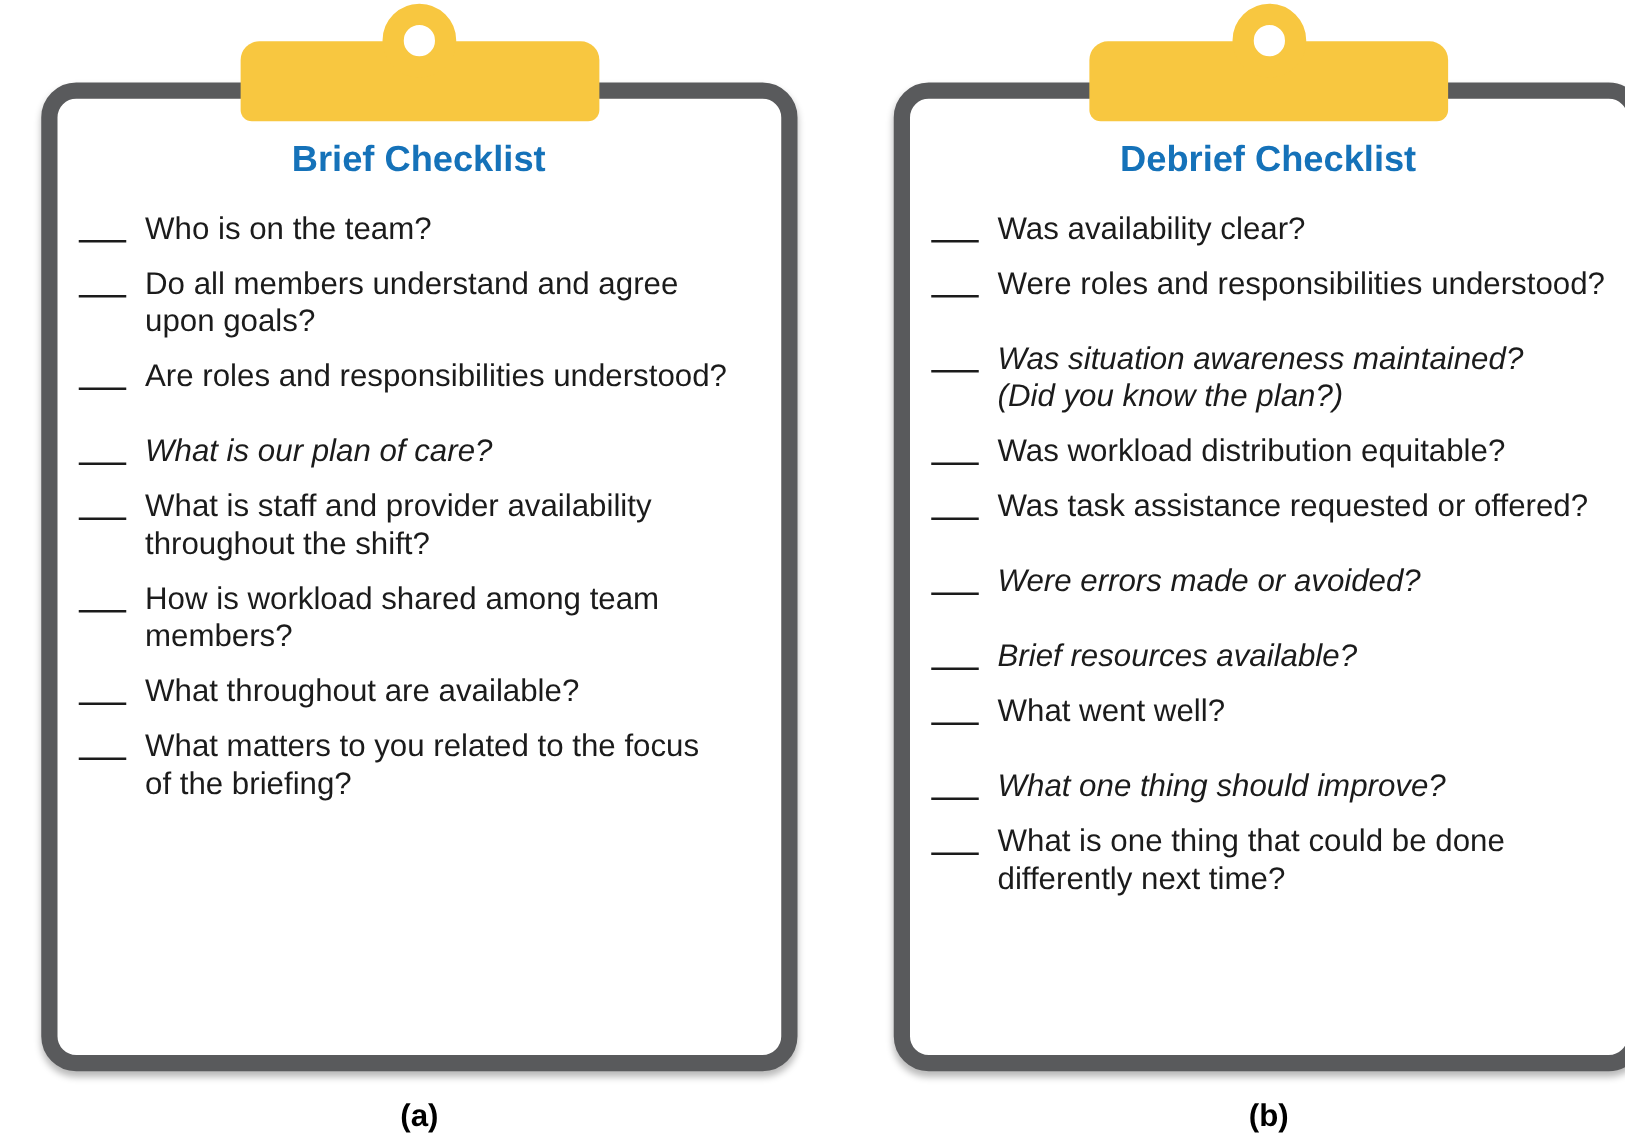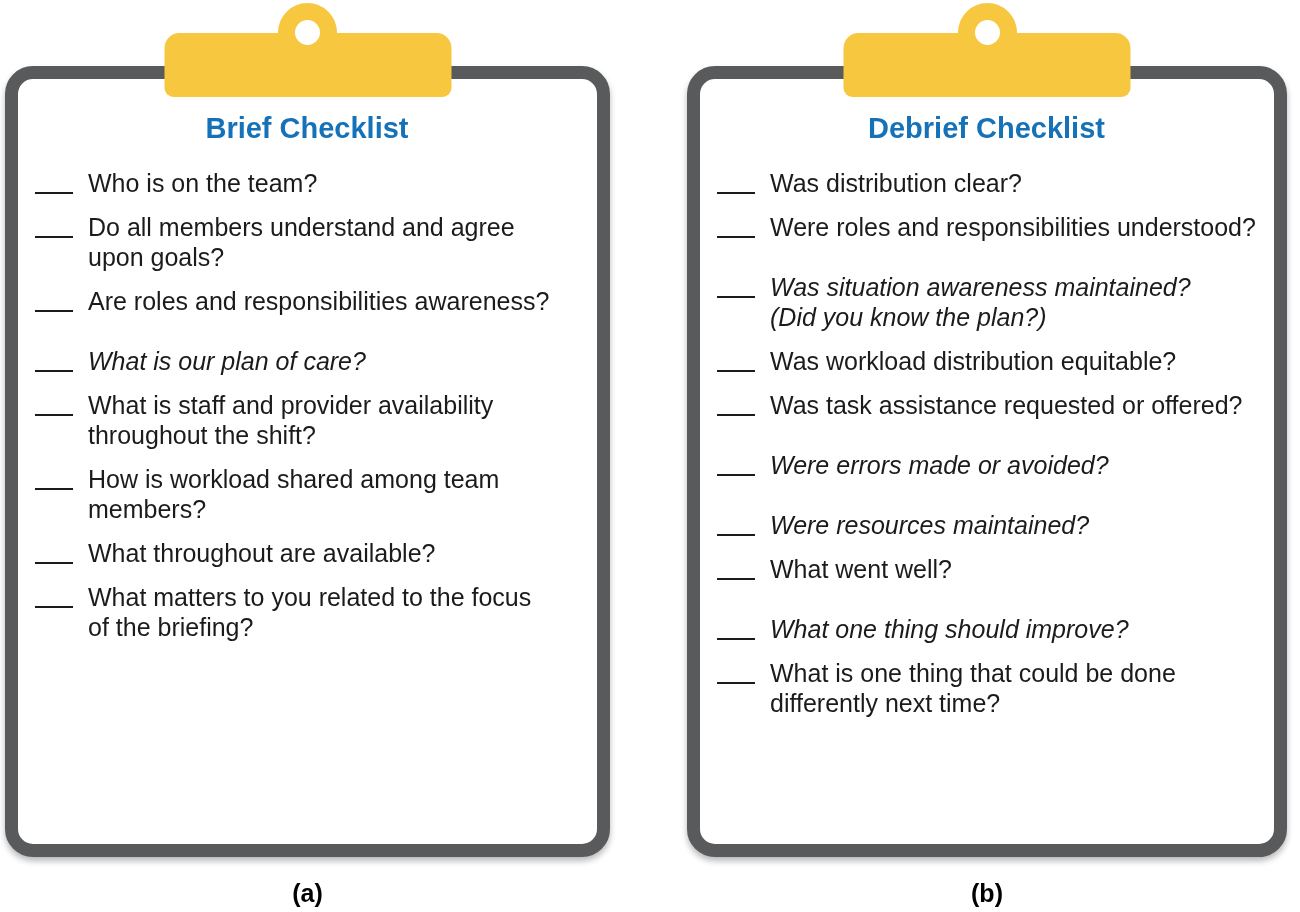--- a/index.html
+++ b/index.html
@@ -9,21 +9,21 @@
     font-family: "Liberation Sans", "DejaVu Sans", sans-serif;
     position: relative;
     overflow: hidden;
   }
   :root {
     --clip-yellow: #F8C740;
     --board-border: #595A5C;
     --title-blue: #1572B9;
     --text: #1B1B1B;
   }
-  .figure { position: absolute; inset: 0; }
+  .figure { position: absolute; inset: 0; margin-left: 28px; }
   .panel { position: absolute; top: 0; height: 912px; }
   .panel-a { left: 5px;  width: 605px; }
   .panel-b { left: 687px; width: 600px; }
 
   .board {
     position: absolute; top: 66px; left: 0; right: 0; height: 791px;
     box-sizing: border-box;
     border: 13px solid var(--board-border);
     border-radius: 28px;
     background: #ffffff;
@@ -100,21 +100,21 @@
               <span class="blank"></span>
               <span class="item-text">Who is on the team?</span>
             </div>
             <div class="item">
               <span class="blank"></span>
               <span class="item-text">Do all members understand and agree
 upon goals?</span>
             </div>
             <div class="item">
               <span class="blank"></span>
-              <span class="item-text">Are roles and responsibilities awareness?</span>
+              <span class="item-text">Are roles and responsibilities understood?</span>
             </div>
             <div class="item group-start">
               <span class="blank"></span>
               <span class="item-text">What is our plan of care?</span>
             </div>
             <div class="item">
               <span class="blank"></span>
               <span class="item-text">What is staff and provider availability
 throughout the shift?</span>
             </div>
@@ -142,21 +142,21 @@
     <div class="clip">
       <div class="clip-body"></div>
       <div class="clip-ring"></div>
     </div>
     <div class="board">
       <div class="board-inner">
         <h2 class="title">Debrief Checklist</h2>
         <div class="items">
             <div class="item">
               <span class="blank"></span>
-              <span class="item-text">Was distribution clear?</span>
+              <span class="item-text">Was availability clear?</span>
             </div>
             <div class="item">
               <span class="blank"></span>
               <span class="item-text">Were roles and responsibilities understood?</span>
             </div>
             <div class="item group-start">
               <span class="blank"></span>
               <span class="item-text">Was situation awareness maintained?
 (Did you know the plan?)</span>
             </div>
@@ -167,21 +167,21 @@
             <div class="item">
               <span class="blank"></span>
               <span class="item-text">Was task assistance requested or offered?</span>
             </div>
             <div class="item group-start">
               <span class="blank"></span>
               <span class="item-text">Were errors made or avoided?</span>
             </div>
             <div class="item group-start">
               <span class="blank"></span>
-              <span class="item-text">Were resources maintained?</span>
+              <span class="item-text">Brief resources available?</span>
             </div>
             <div class="item">
               <span class="blank"></span>
               <span class="item-text">What went well?</span>
             </div>
             <div class="item group-start">
               <span class="blank"></span>
               <span class="item-text">What one thing should improve?</span>
             </div>
             <div class="item">

